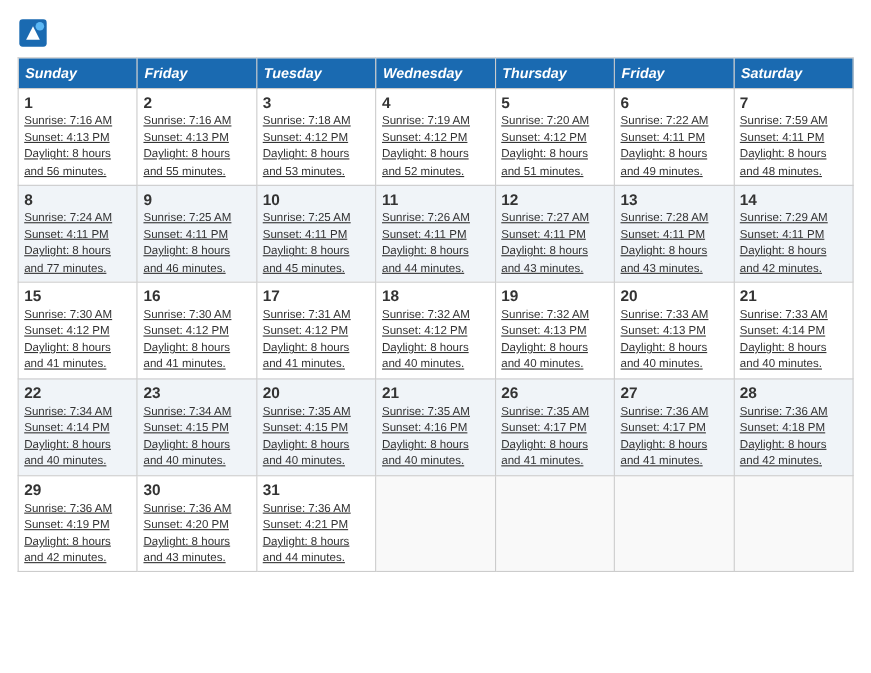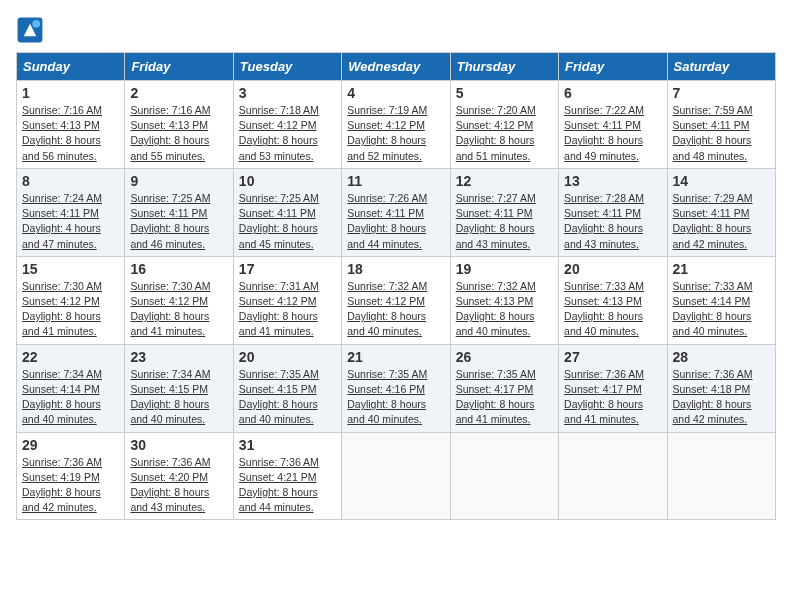--- a/index.html
+++ b/index.html
@@ -179,21 +179,21 @@
             <div>Daylight: 8 hours and 48 minutes.</div>
           </div>
         </td>
       </tr>
       <tr>
         <td>
           <span class="day-number">8</span>
           <div class="cell-info">
             <div>Sunrise: 7:24 AM</div>
             <div>Sunset: 4:11 PM</div>
-            <div>Daylight: 4 hours and 47 minutes.</div>
+            <div>Daylight: 8 hours and 77 minutes.</div>
           </div>
         </td>
         <td>
           <span class="day-number">9</span>
           <div class="cell-info">
             <div>Sunrise: 7:25 AM</div>
             <div>Sunset: 4:11 PM</div>
             <div>Daylight: 8 hours and 46 minutes.</div>
           </div>
         </td>

